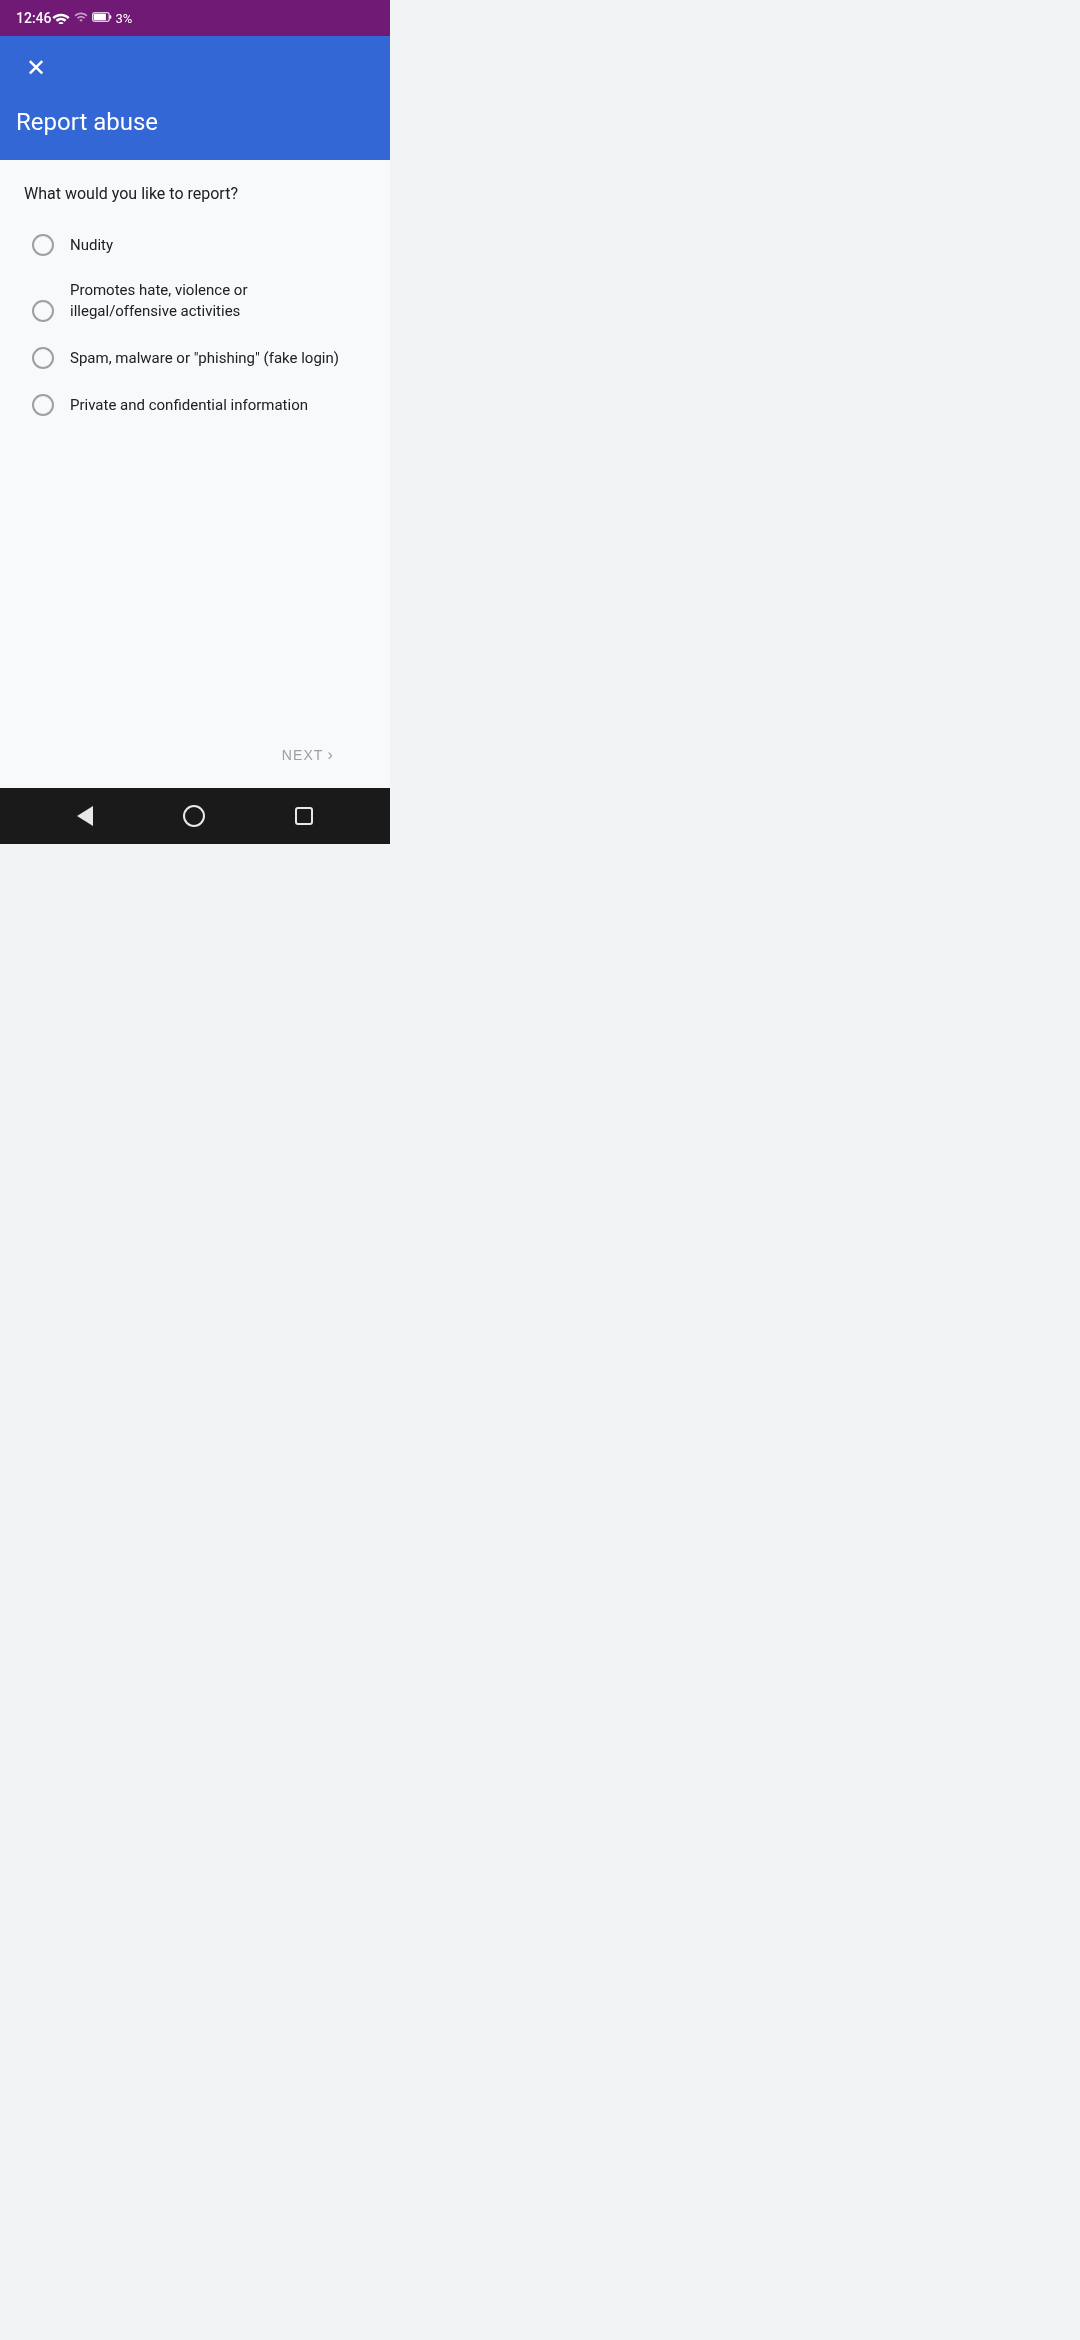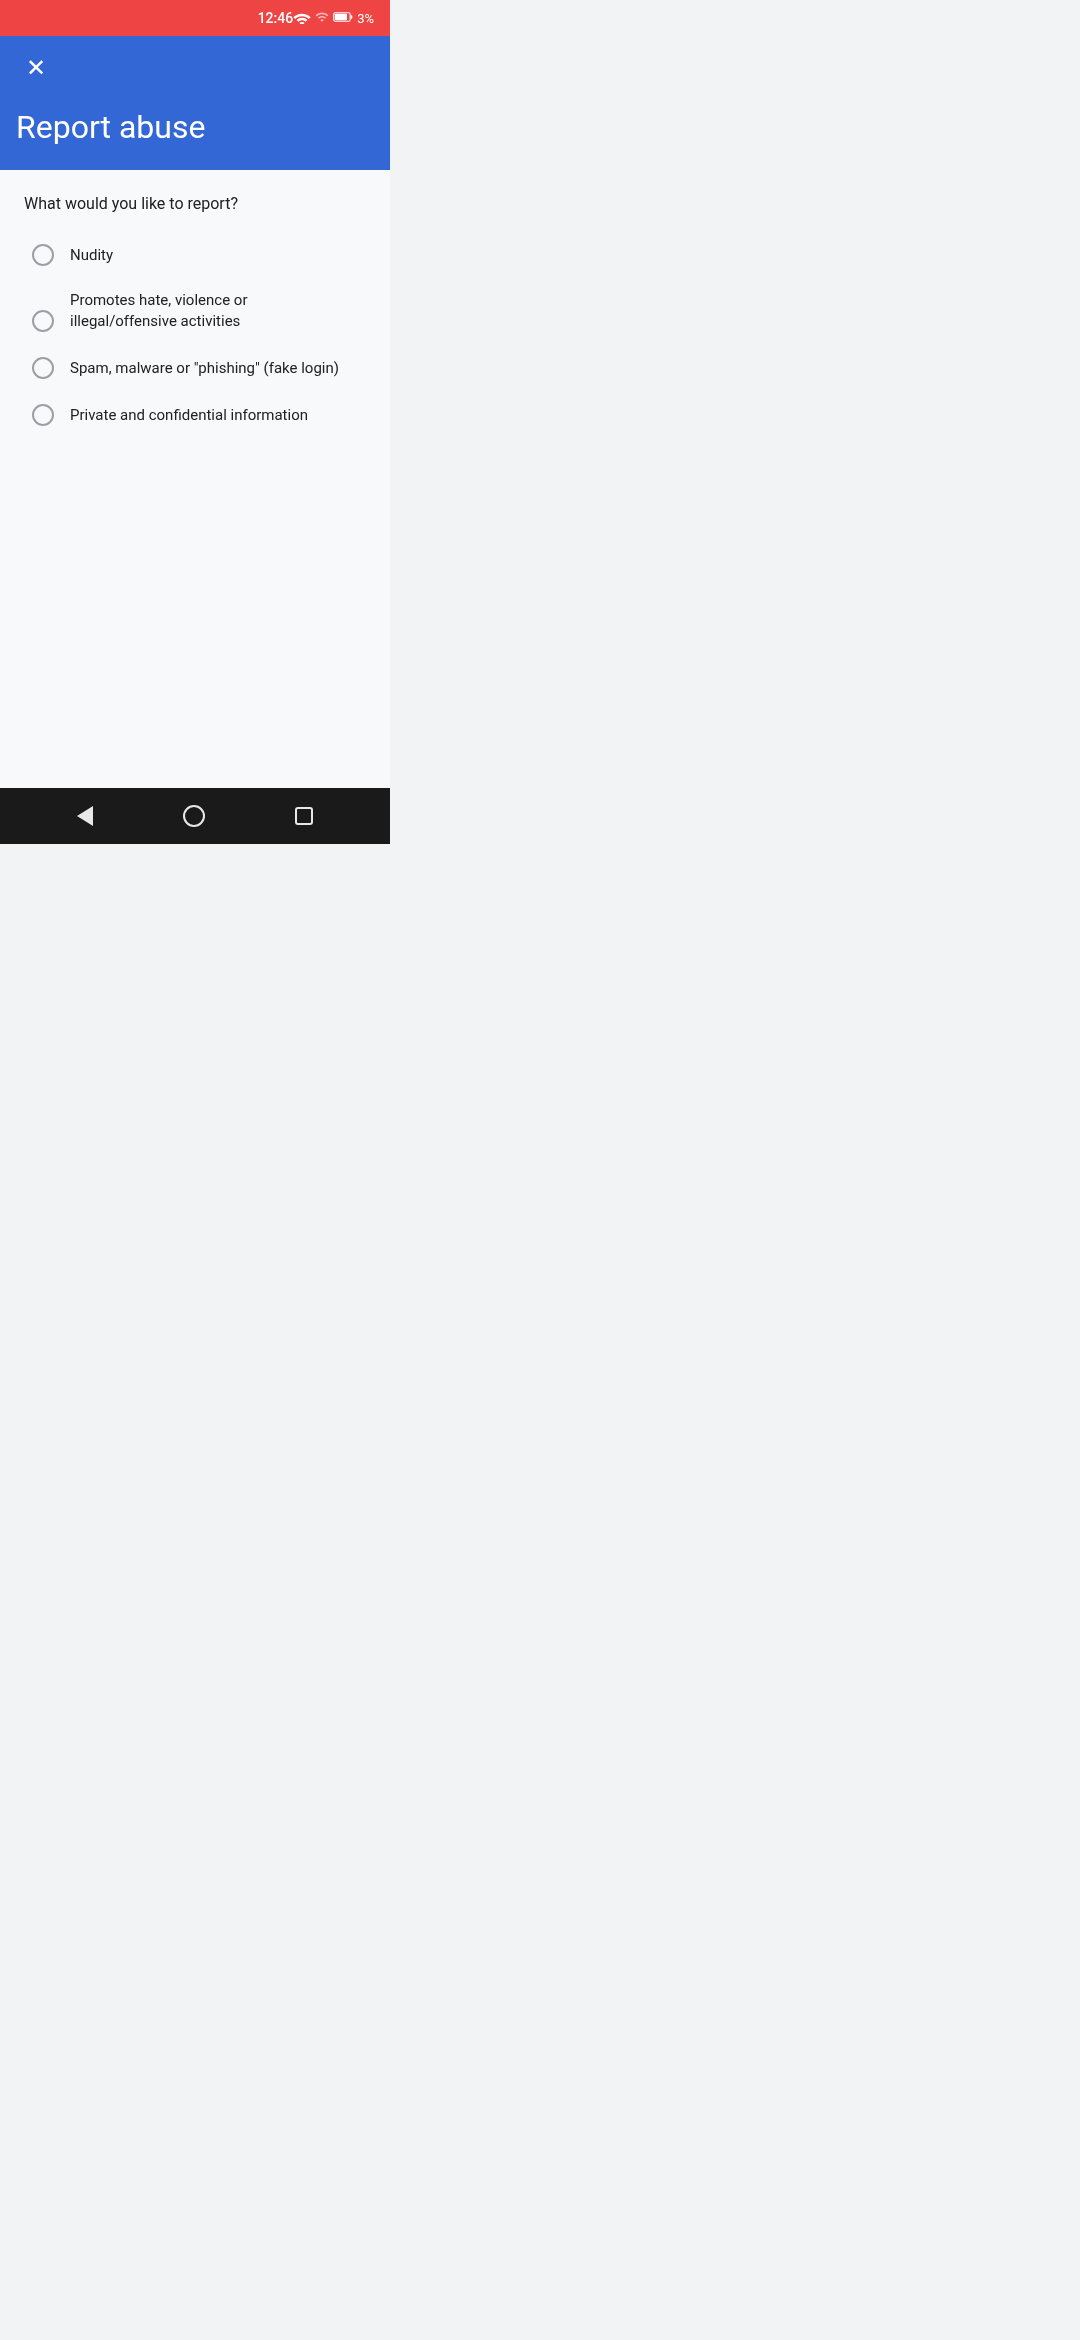--- a/index.html
+++ b/index.html
@@ -14,23 +14,23 @@
       height: 844px;
       font-family: 'Roboto', Arial, sans-serif;
       background: #f1f3f4;
       overflow: hidden;
       display: flex;
       flex-direction: column;
     }
 
     
     .status-bar {
-      background: #ef4444;
-      display: flex;
-      justify-content: flex-end;
+      background: #701a75;
+      display: flex;
+      justify-content: flex-start;
       align-items: center;
       padding: 8px 16px;
       height: 36px;
     }
 
     .status-time {
       color: white;
       font-size: 14px;
       font-weight: 500;
     }
@@ -67,21 +67,21 @@
     }
 
     .close-icon-svg {
       color: white;
       font-size: 22px;
       font-weight: 300;
     }
 
     .header-title {
       color: white;
-      font-size: 32px;
+      font-size: 24px;
       font-weight: 400;
       margin-top: 8px;
     }
 
     
     .content {
       background: #f8f9fa;
       flex: 1;
       padding: 24px 24px 0 24px;
       display: flex;
@@ -263,20 +263,26 @@
 
     <label class="option-item">
       <div class="radio-circle"></div>
       <span class="option-label">Private and confidential information</span>
     </label>
 
   </div>
 
   <div class="content-spacer"></div>
 
+  <div class="action-bar">
+    <button class="next-button">
+      <span>NEXT</span>
+      <span class="next-chevron">›</span>
+    </button>
+  </div>
 
 </div>
 
 <div class="nav-bar">
   <div class="nav-icon">
     <div class="back-triangle"></div>
   </div>
   <div class="nav-icon">
     <div class="home-circle"></div>
   </div>

